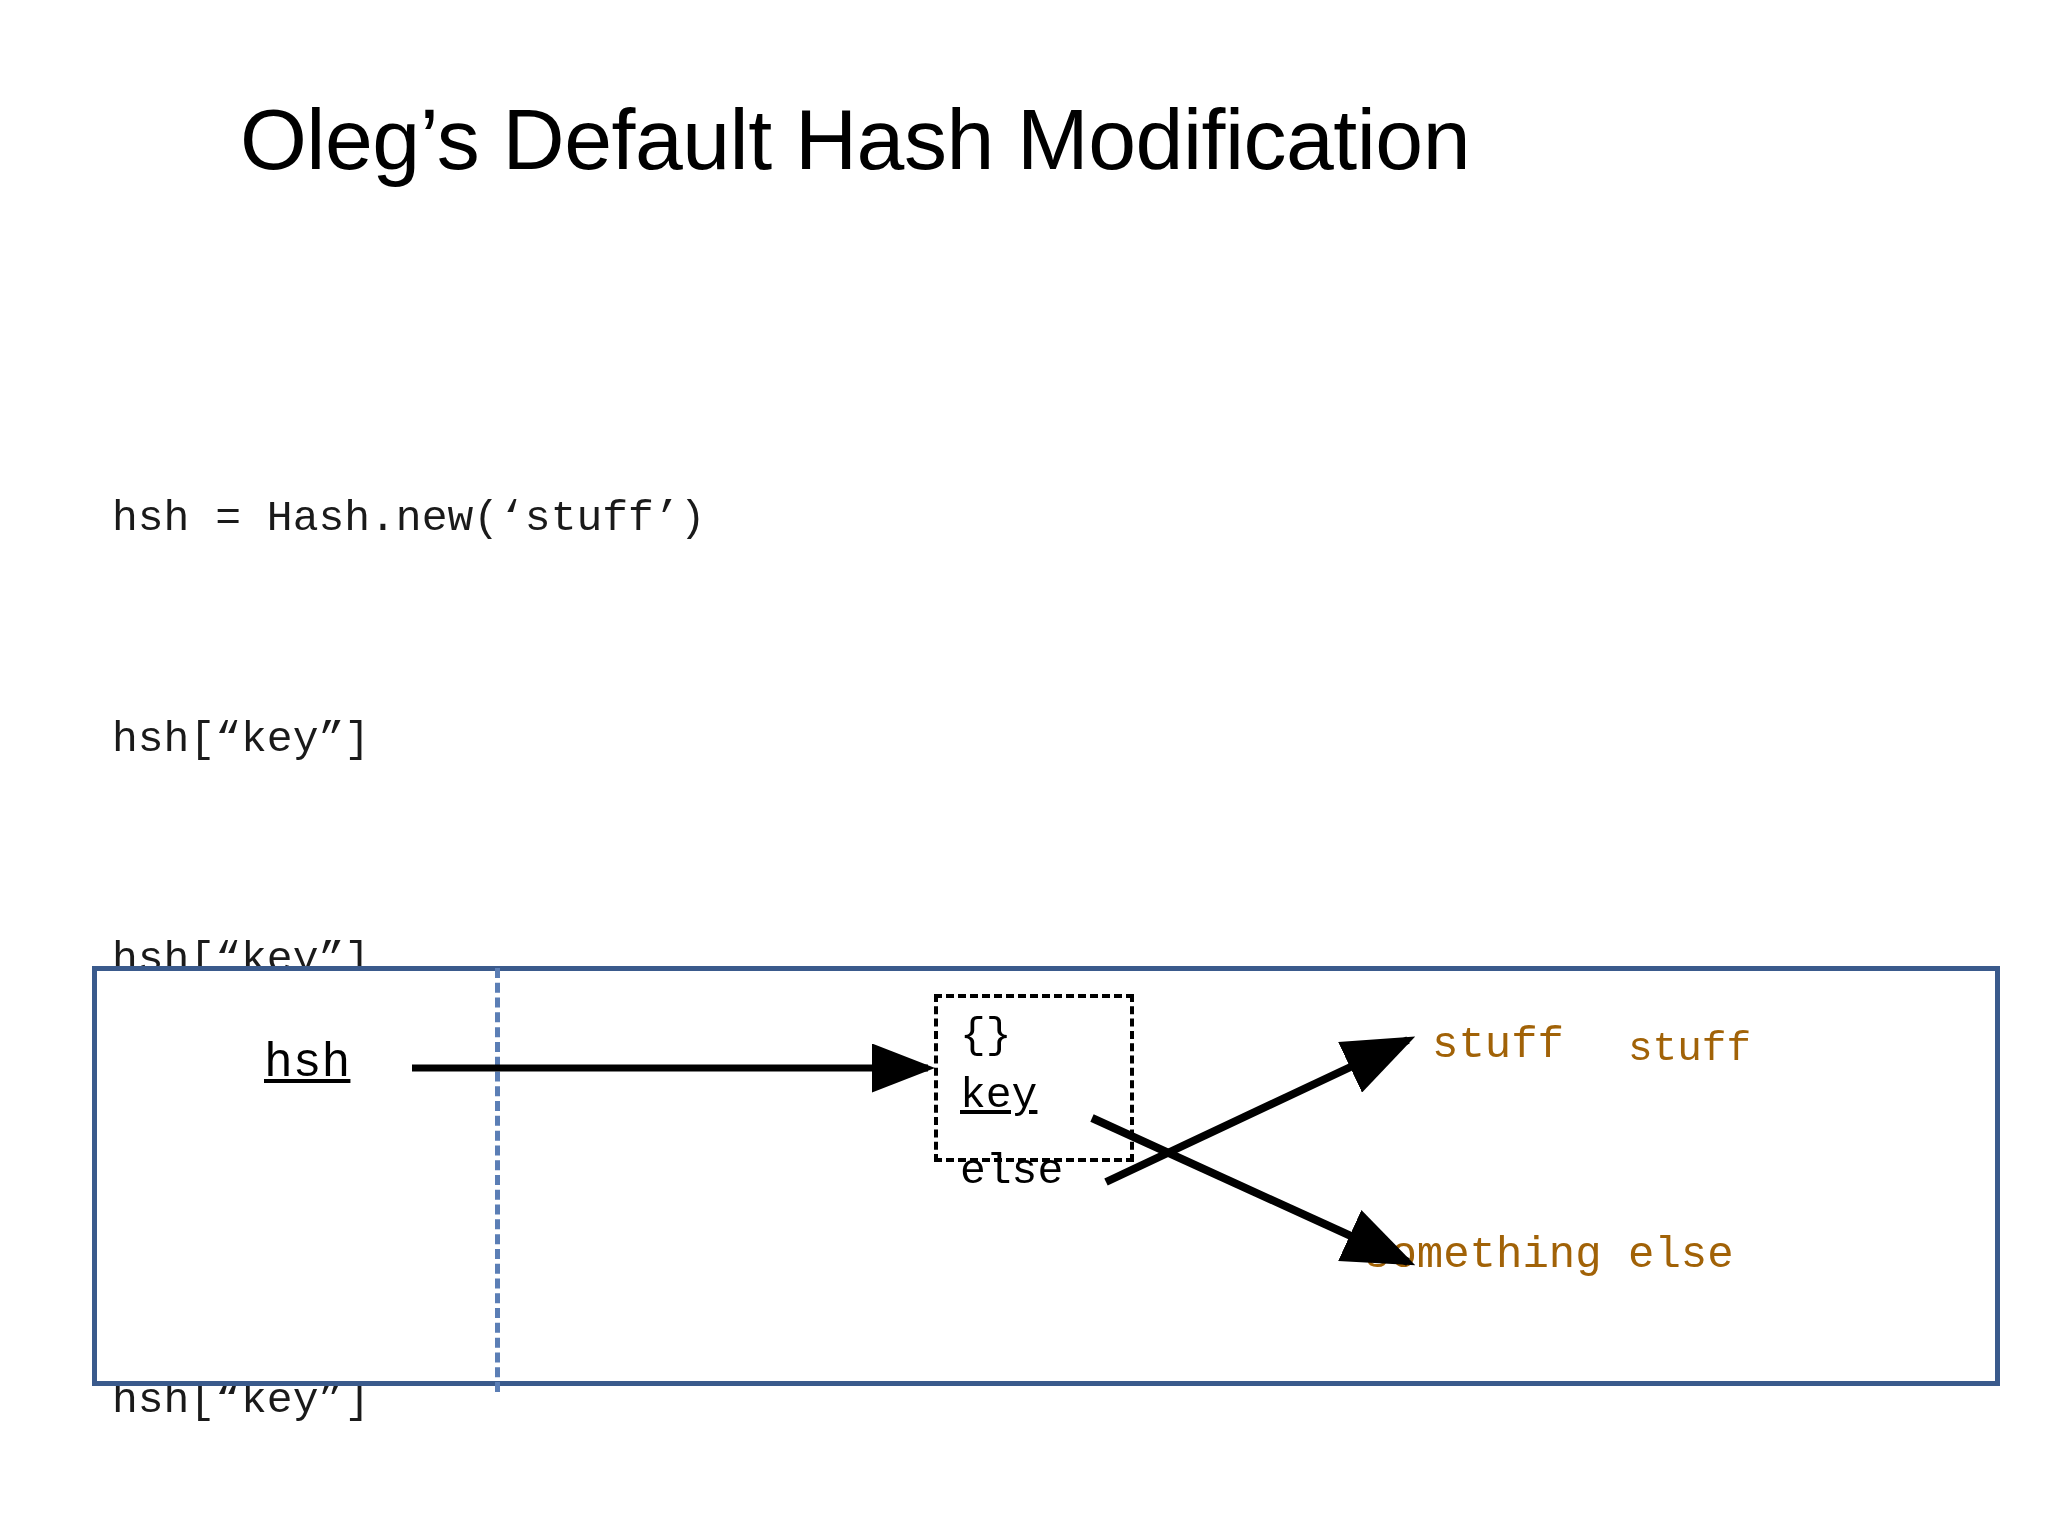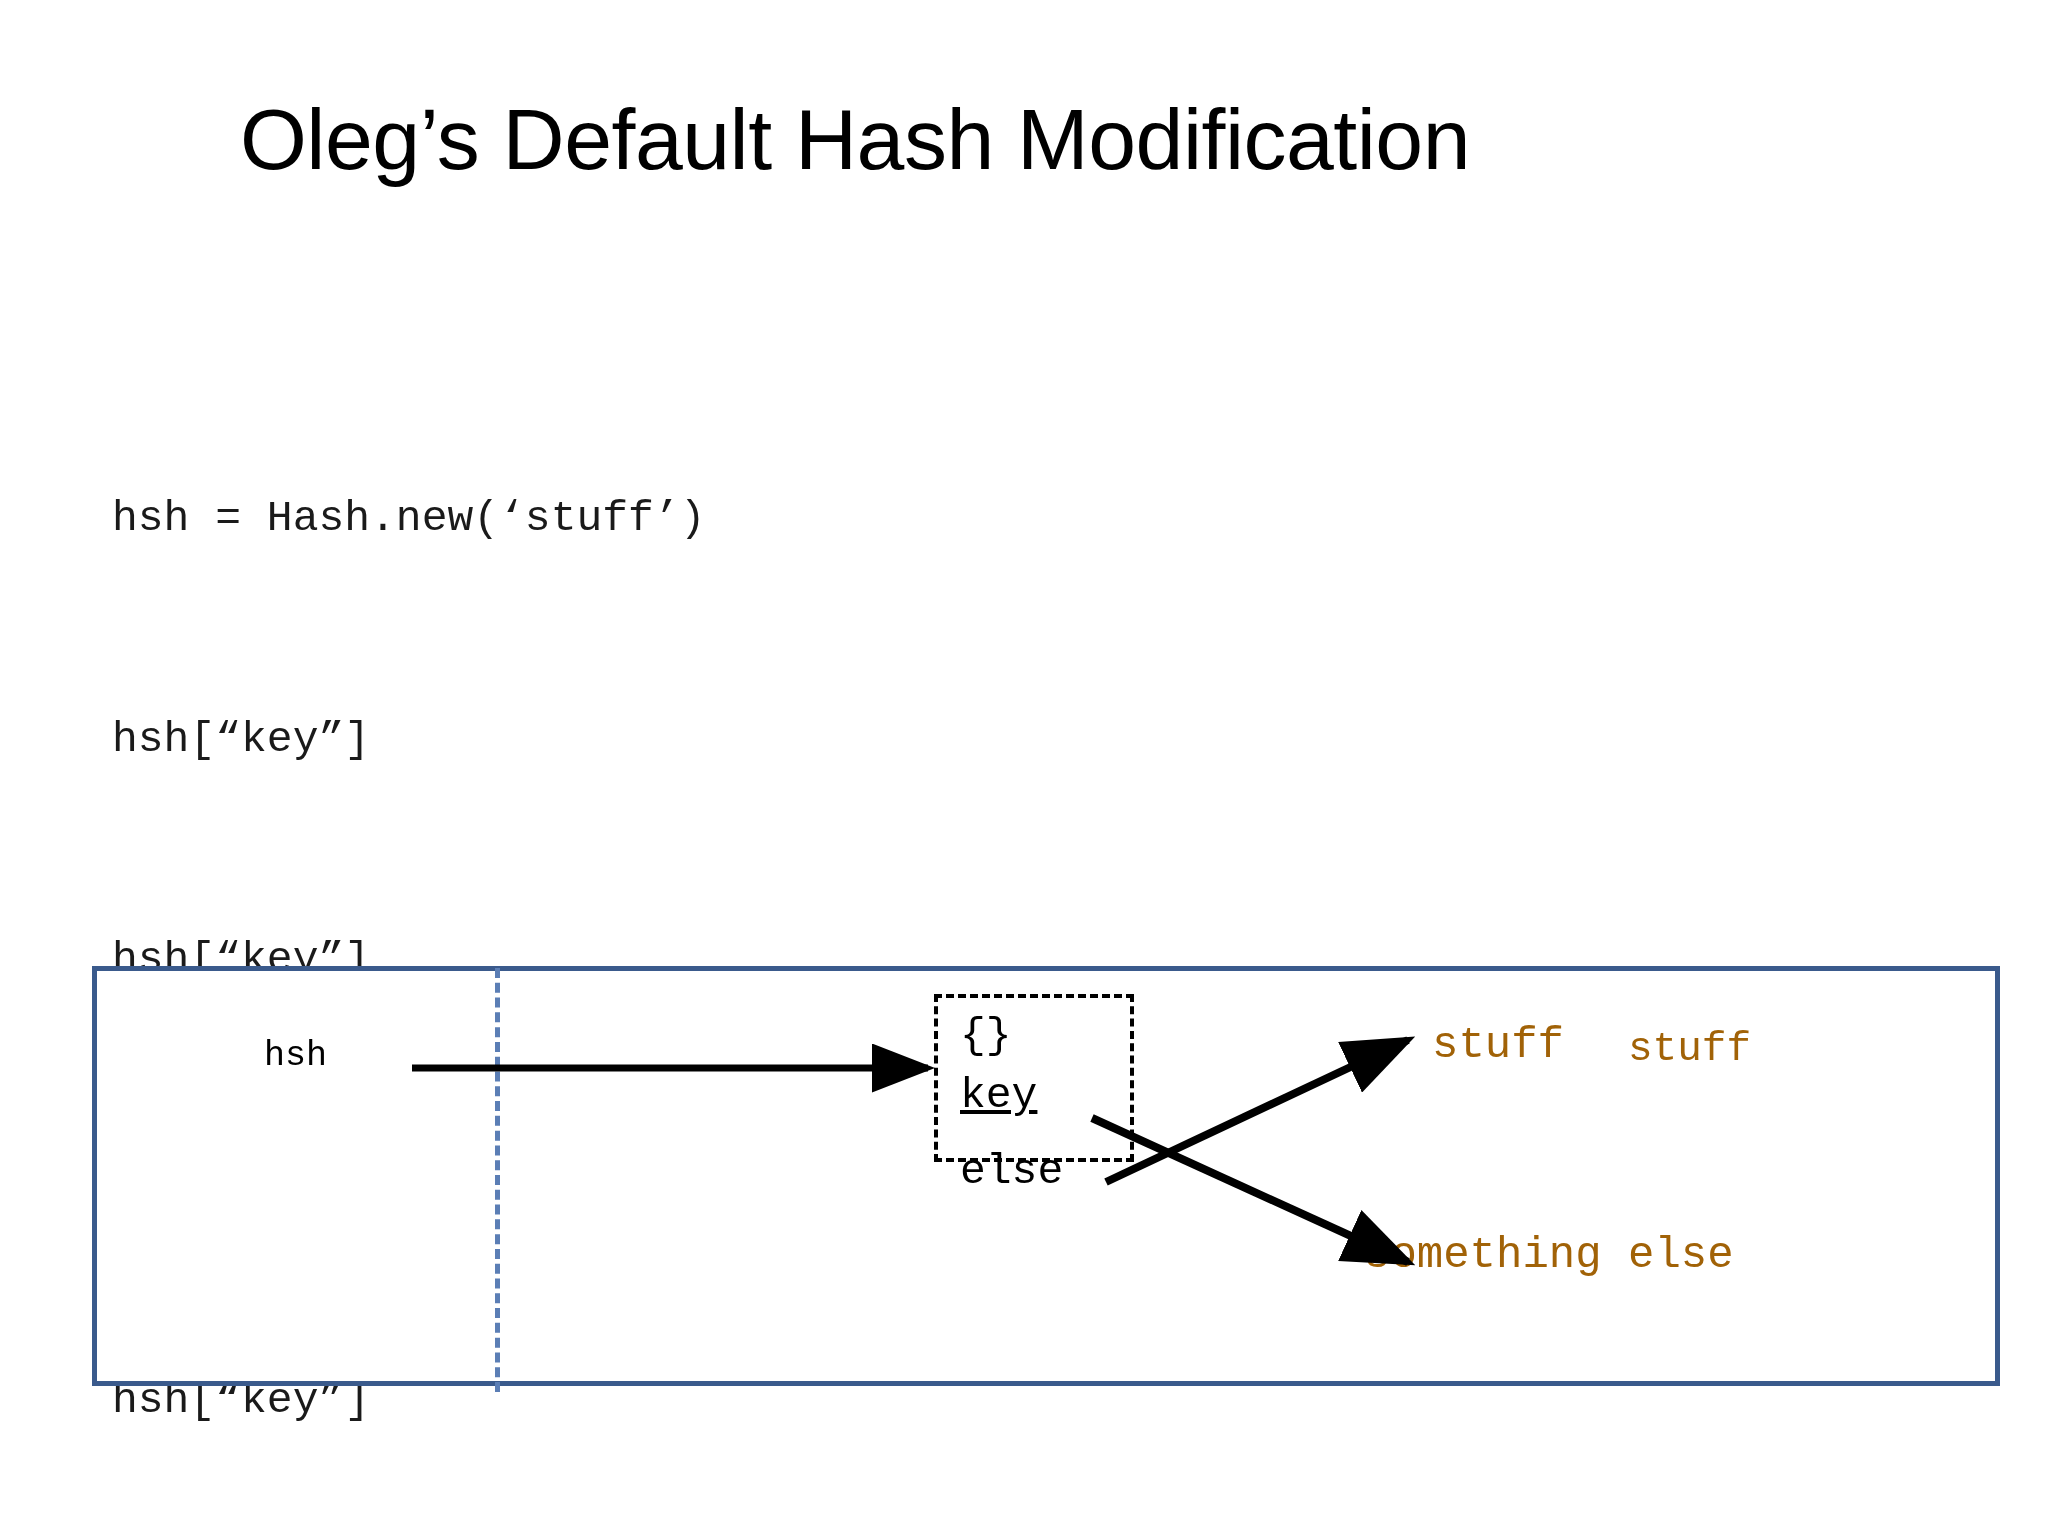--- a/index.html
+++ b/index.html
@@ -71,23 +71,24 @@
     height: 424px;
     border-left: 5px dashed #5B7EB5;
   }
 
   
   #hsh-label {
     position: absolute;
     left: 264px;
     top: 1036px;
     font-family: "Liberation Mono", "DejaVu Sans Mono", monospace;
-    font-size: 35px;
+    font-size: 48px;
     color: #000000;
     white-space: nowrap;
+    text-decoration: underline;
   }
 
   
   #hash-object {
     position: absolute;
     left: 934px;
     top: 994px;
     width: 200px;
     height: 168px;
     border: 4px dashed #000000;

